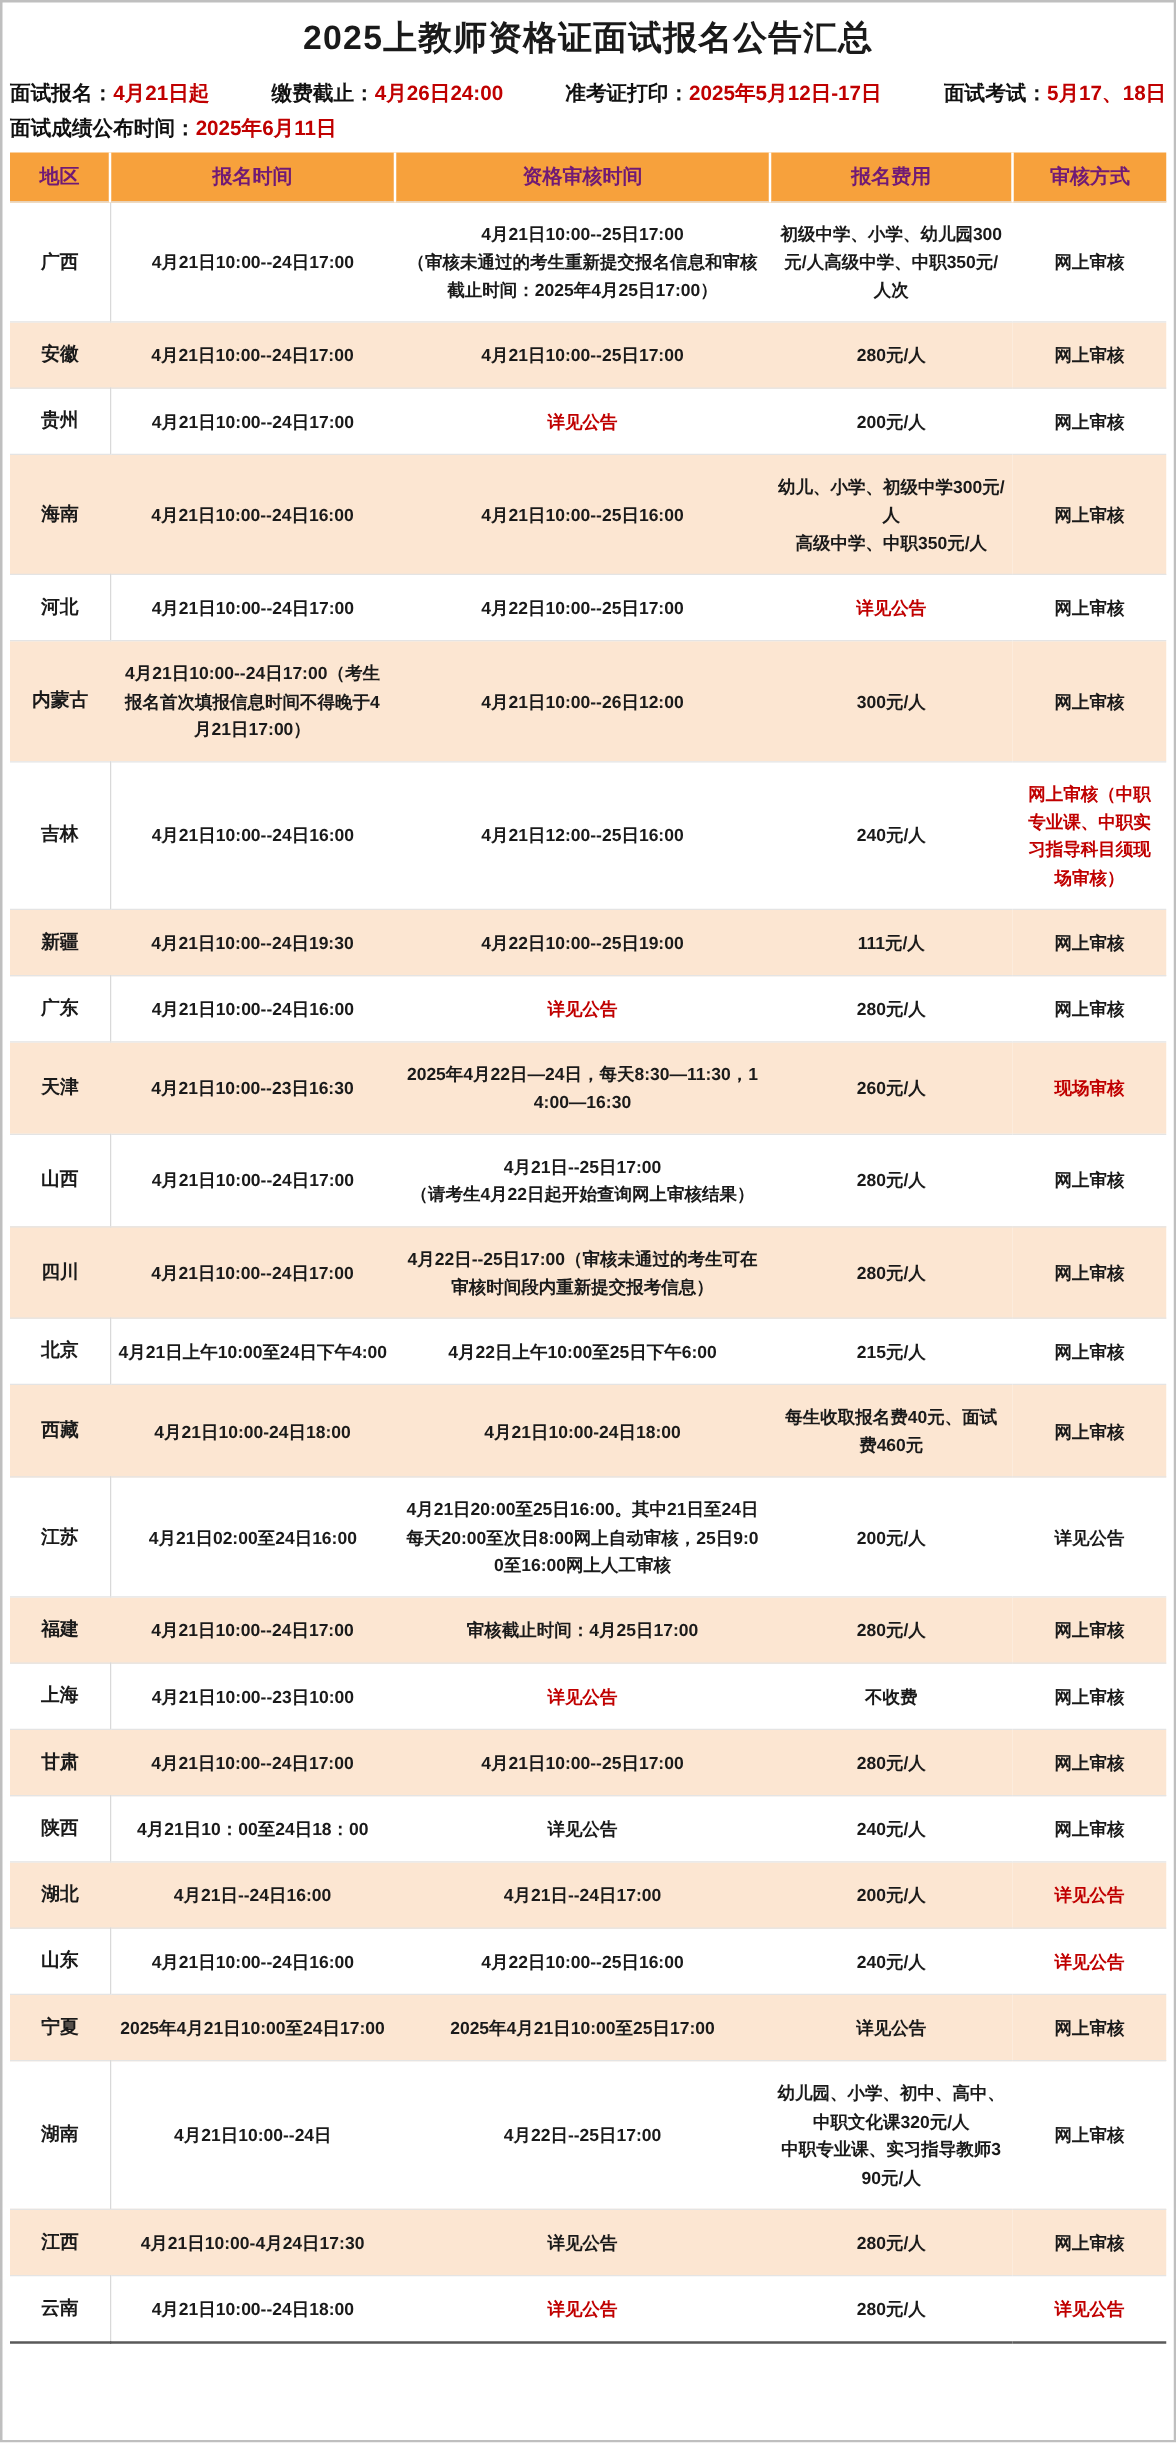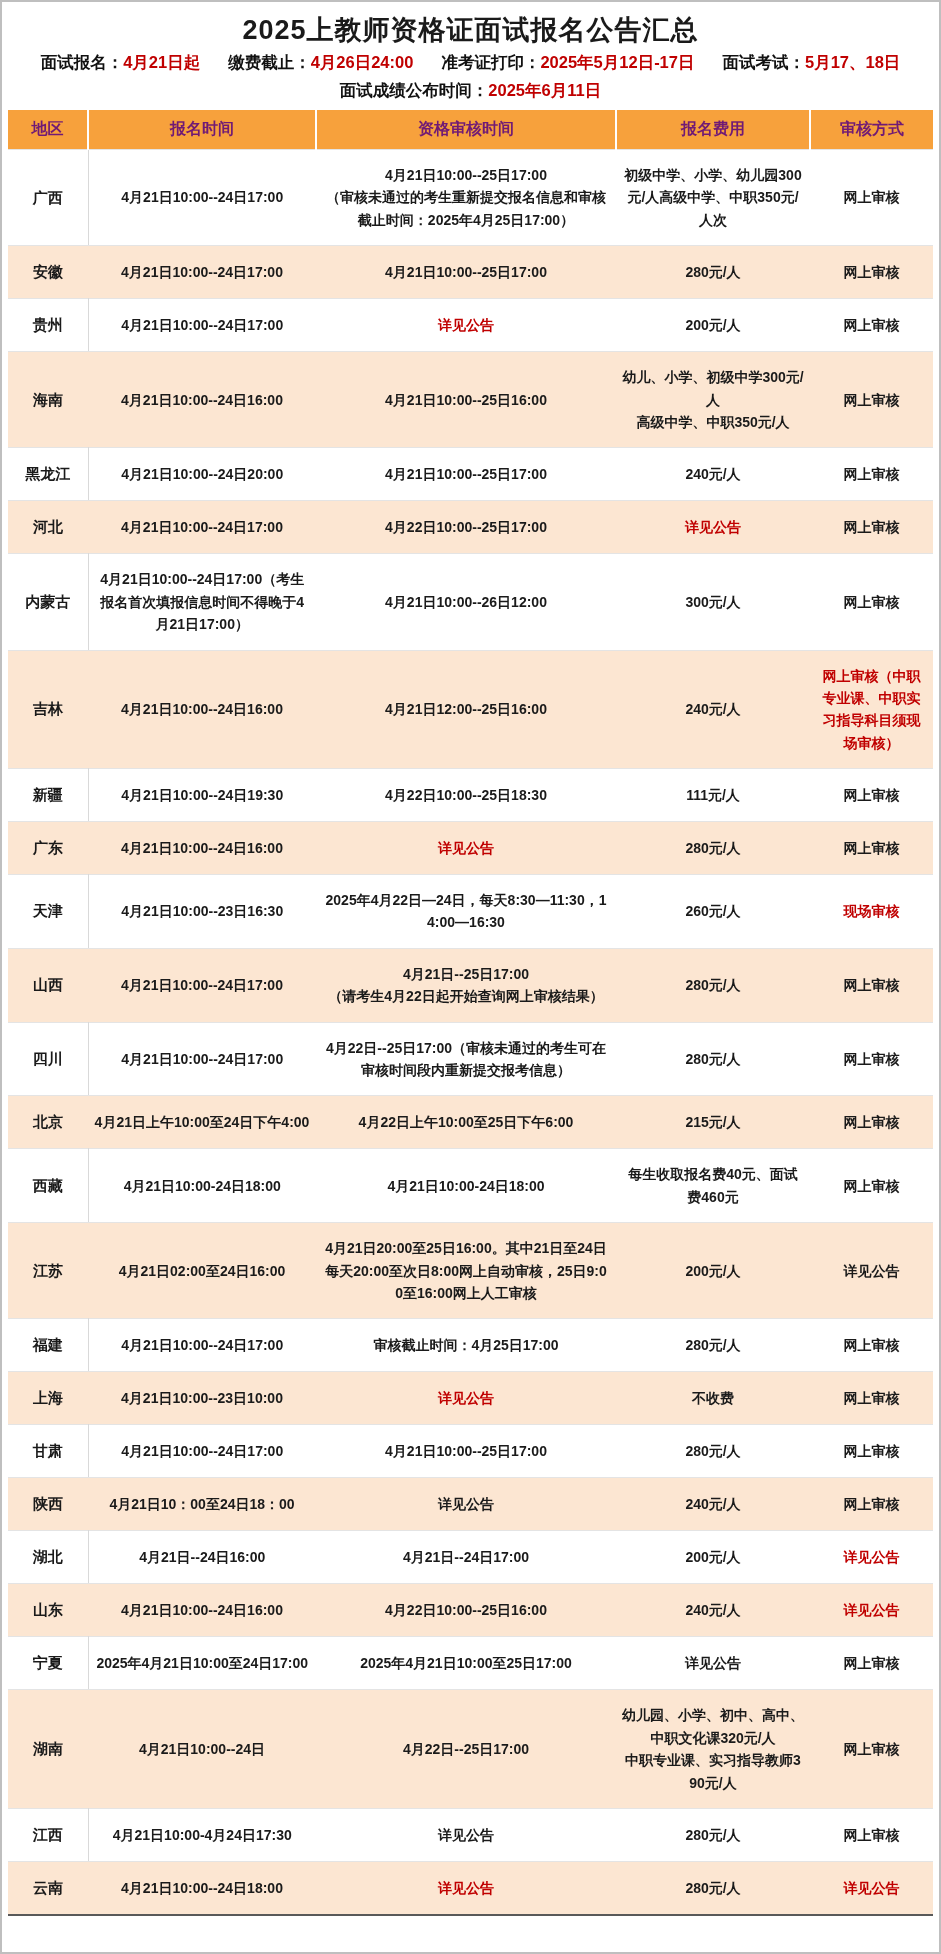--- a/index.html
+++ b/index.html
@@ -13,26 +13,26 @@
     box-sizing:border-box;
     width:941px;
     min-height:1954px;
     border:2px solid #bfbfbf;
     padding:4px 6px 0 6px;
   }
   .page-title{
     text-align:center;
     font-size:27px;
     font-weight:bold;
-    margin:6px 0 4px 0;
+    margin:6px 0 16px 0;
     letter-spacing:1px;
   }
   .info-line{
     display:flex;
-    justify-content:center;
+    justify-content:space-between;
     align-items:baseline;
     gap:28px;
     font-size:16.5px;
     font-weight:bold;
     margin:0 0 6px 0;
     flex-wrap:wrap;
   }
   .info-item{white-space:nowrap;}
   .info-label{color:#111111;}
   .info-value{color:var(--red,#C00000);}
@@ -131,27 +131,20 @@
   </tr>
         <tr>
     <td class="region">海南</td>
     <td>4月21日10:00--24日16:00</td>
     <td>4月21日10:00--25日16:00</td>
     <td>幼儿、小学、初级中学300元/人
 高级中学、中职350元/人</td>
     <td>网上审核</td>
   </tr>
         <tr>
-    <td class="region">黑龙江</td>
-    <td>4月21日10:00--24日20:00</td>
-    <td>4月21日10:00--25日17:00</td>
-    <td>240元/人</td>
-    <td>网上审核</td>
-  </tr>
-        <tr>
     <td class="region">河北</td>
     <td>4月21日10:00--24日17:00</td>
     <td>4月22日10:00--25日17:00</td>
     <td class="red">详见公告</td>
     <td>网上审核</td>
   </tr>
         <tr>
     <td class="region">内蒙古</td>
     <td>4月21日10:00--24日17:00（考生报名首次填报信息时间不得晚于4月21日17:00）</td>
     <td>4月21日10:00--26日12:00</td>
@@ -161,21 +154,21 @@
         <tr>
     <td class="region">吉林</td>
     <td>4月21日10:00--24日16:00</td>
     <td>4月21日12:00--25日16:00</td>
     <td>240元/人</td>
     <td class="red">网上审核（中职专业课、中职实习指导科目须现场审核）</td>
   </tr>
         <tr>
     <td class="region">新疆</td>
     <td>4月21日10:00--24日19:30</td>
-    <td>4月22日10:00--25日18:30</td>
+    <td>4月22日10:00--25日19:00</td>
     <td>111元/人</td>
     <td>网上审核</td>
   </tr>
         <tr>
     <td class="region">广东</td>
     <td>4月21日10:00--24日16:00</td>
     <td class="red">详见公告</td>
     <td>280元/人</td>
     <td>网上审核</td>
   </tr>

